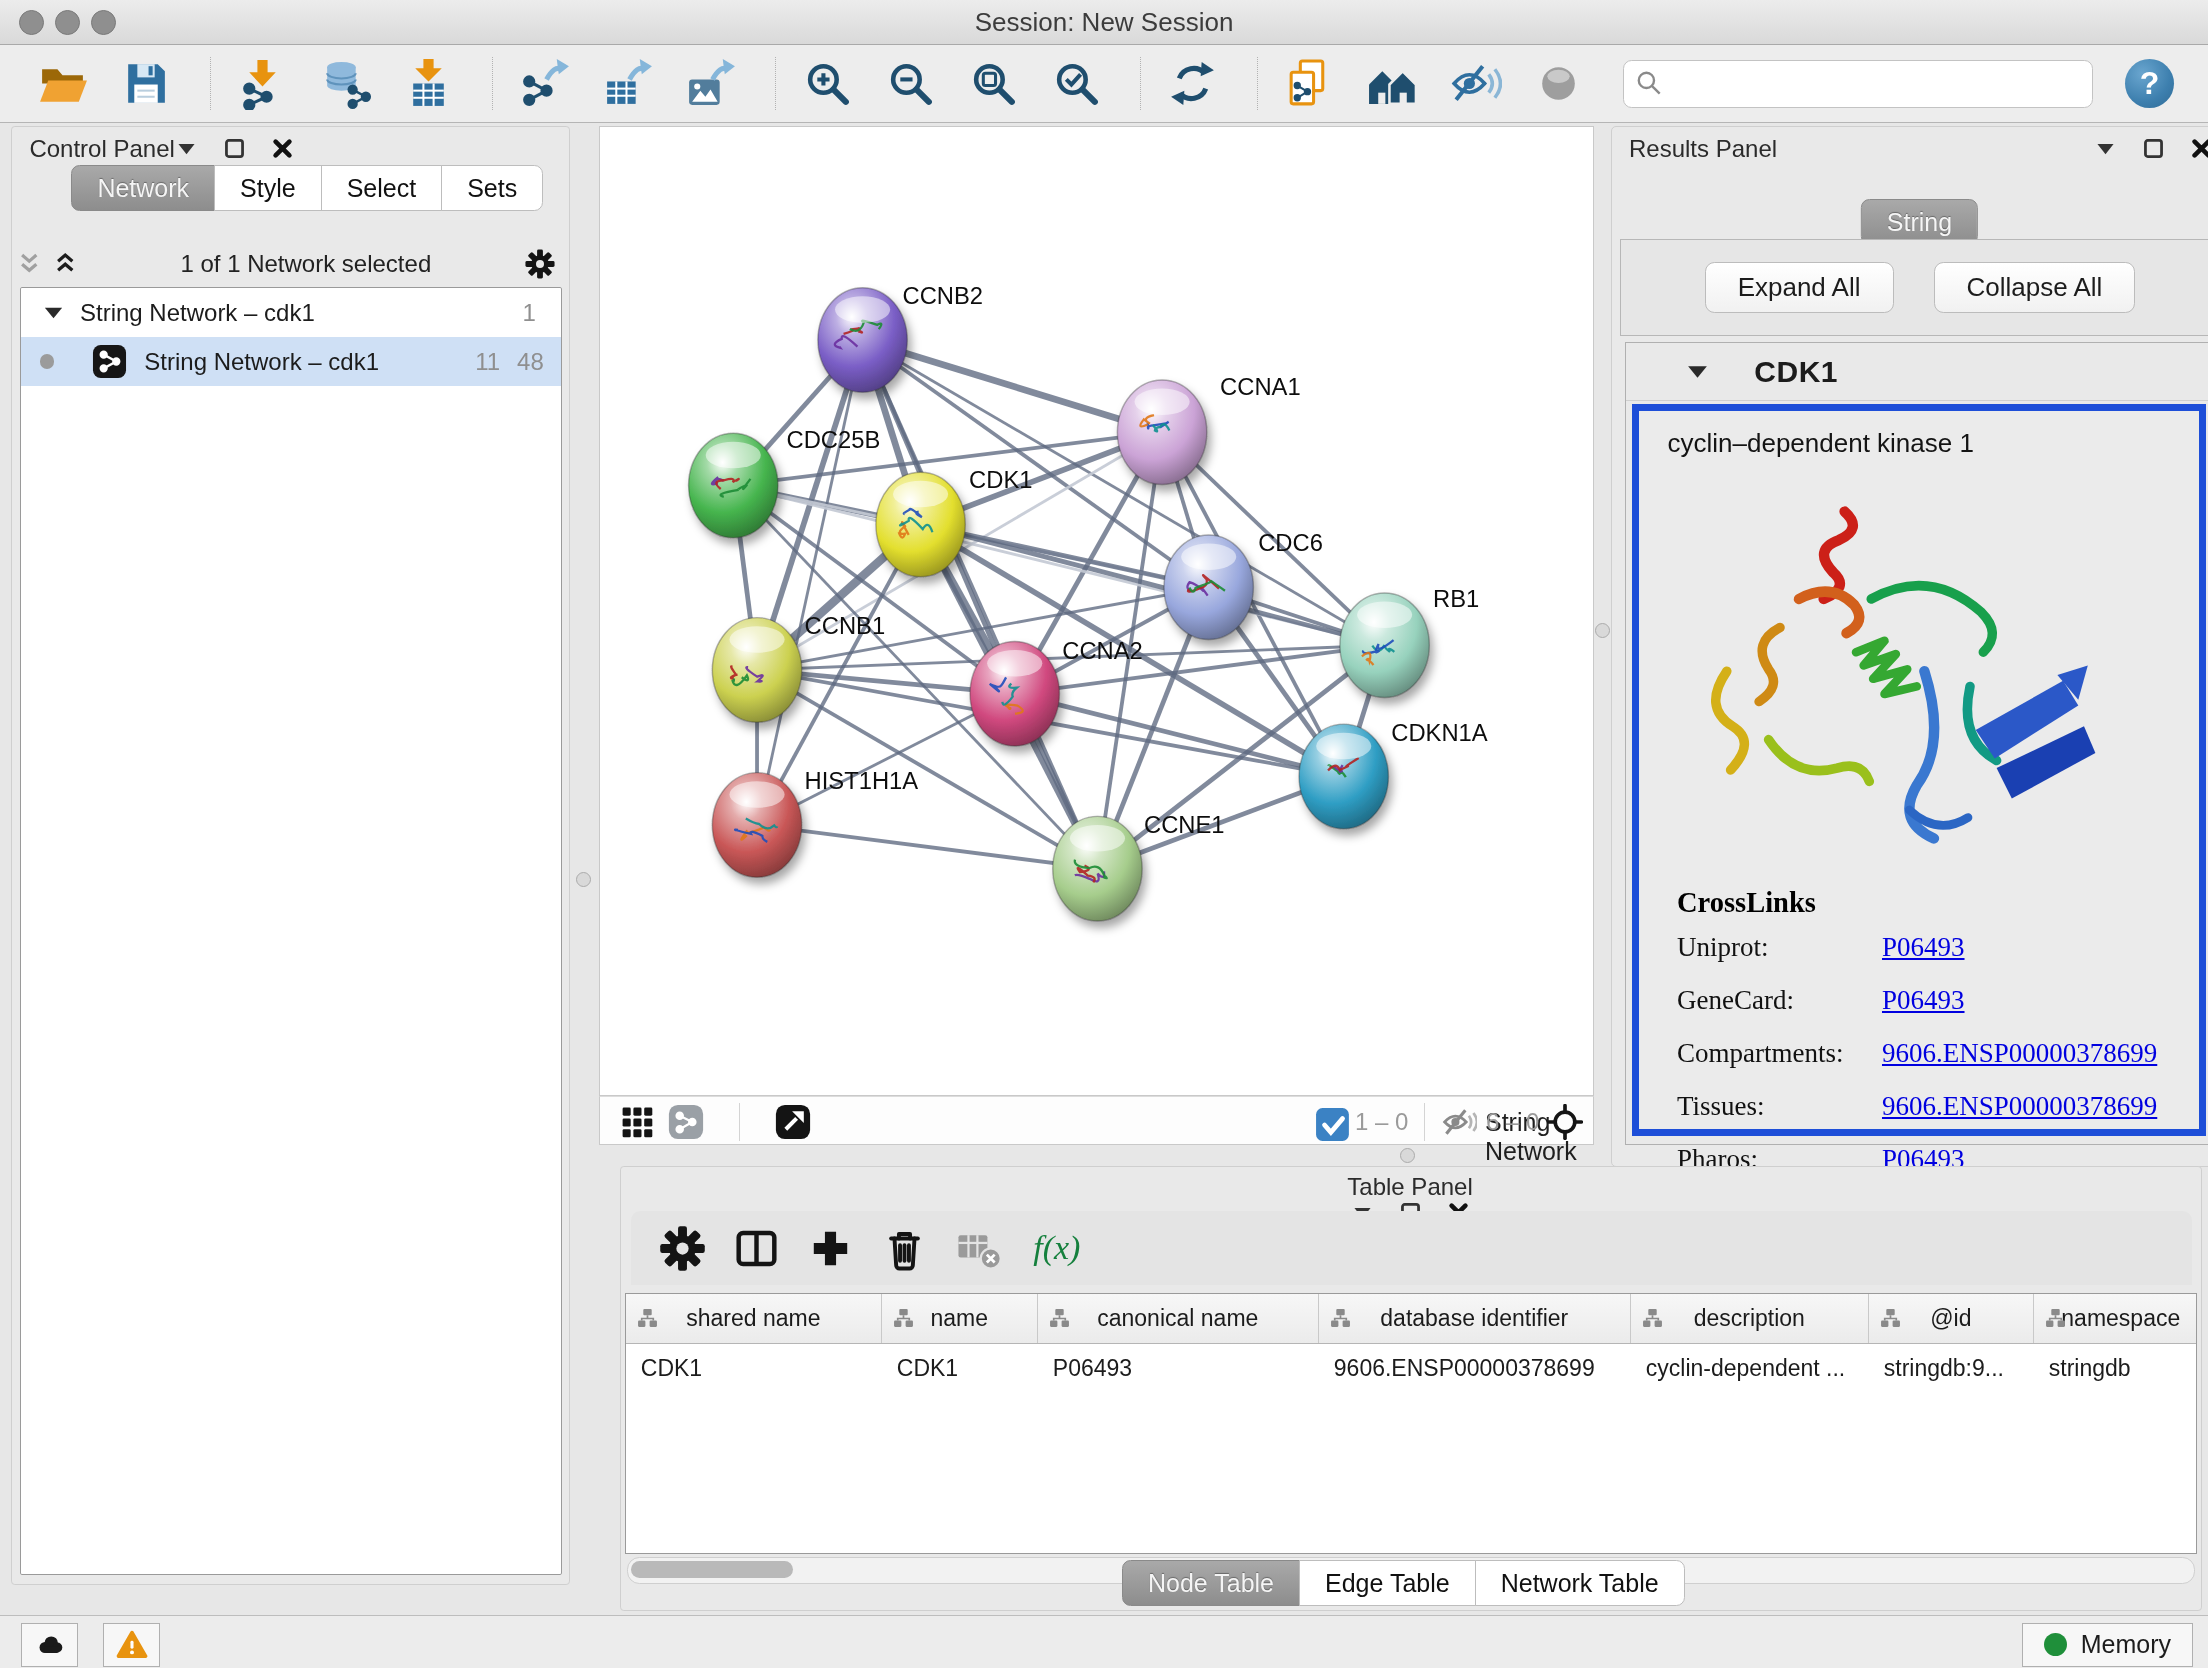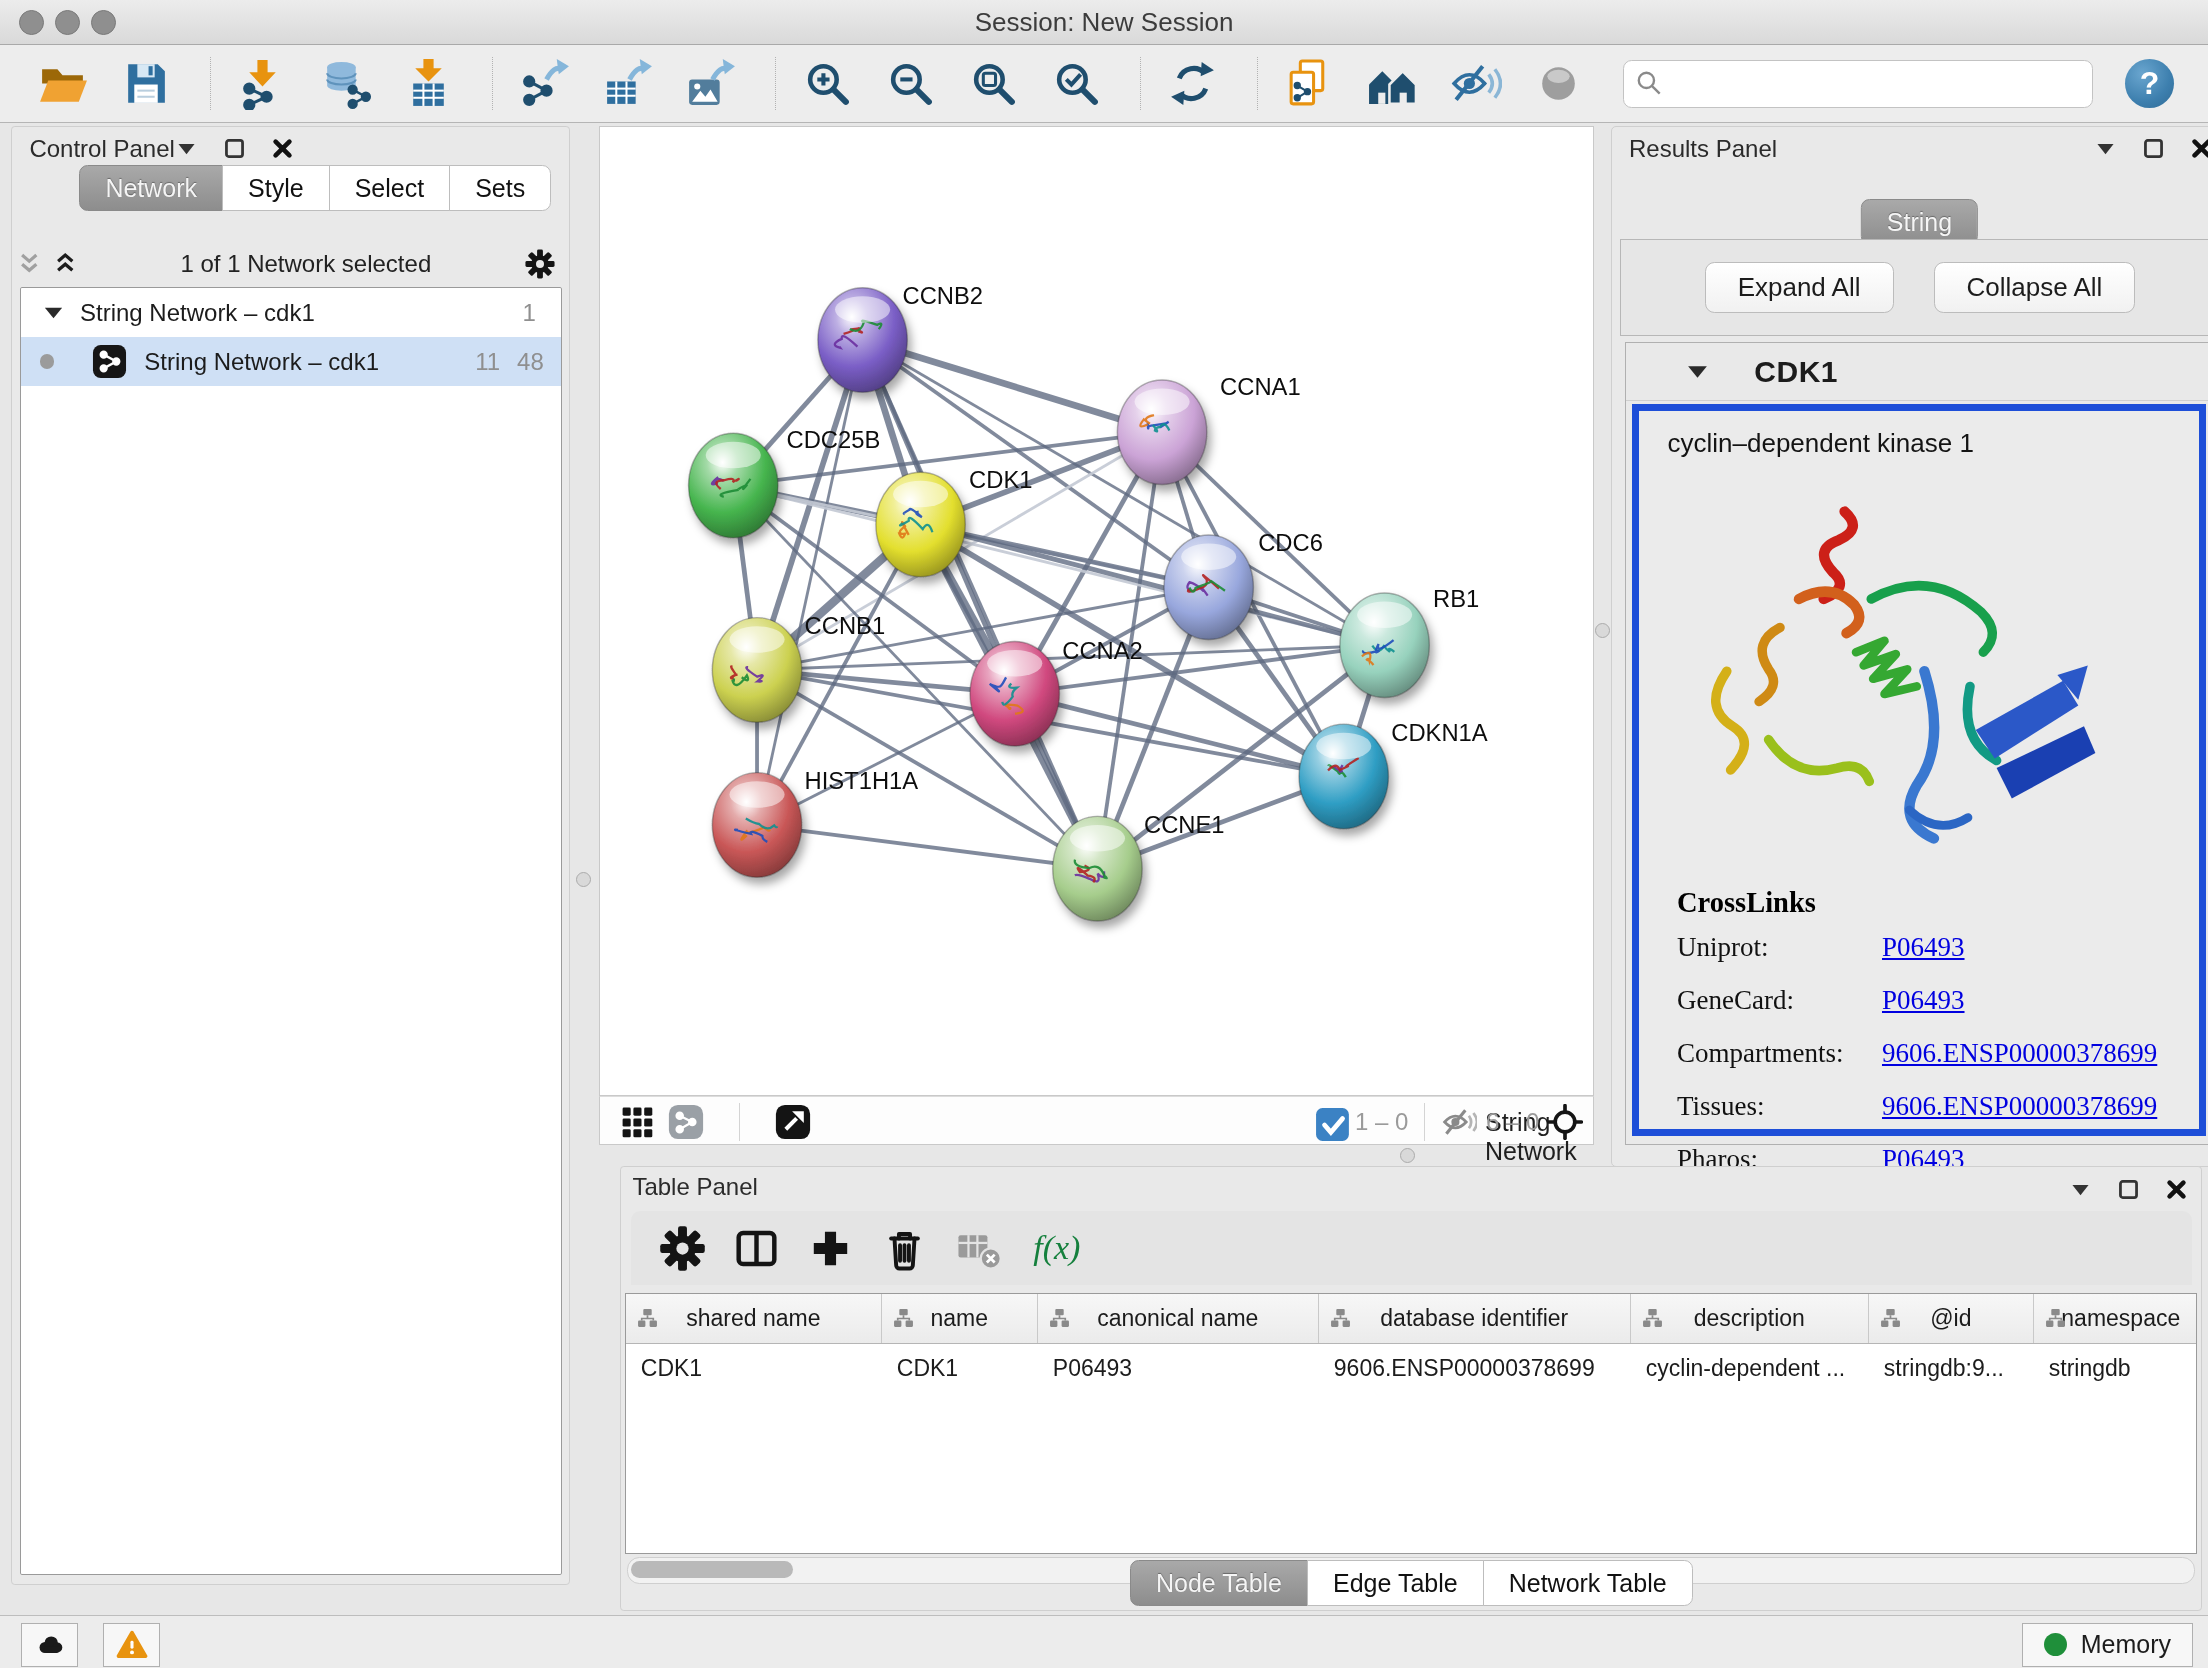--- a/index.html
+++ b/index.html
@@ -24,21 +24,21 @@
   .help-btn{width:49px;height:49px;border-radius:50%;margin:0 34px 0 32px;
     background:radial-gradient(circle at 35% 30%,#6aa6cf,#3d7fae 60%,#2f6b96);
     color:#fff;font-size:32px;font-weight:bold;display:flex;align-items:center;justify-content:center;}
   
   .panel-title{font-size:24px;color:#2b2b2b;}
   .panel-ctrls{display:flex;align-items:center;gap:25px;}
   .panel-ctrls span{display:inline-flex;}
   .panel-ctrls svg{width:23px;height:23px;}
   .seg{height:46px;box-sizing:border-box;border:1px solid #bdbdbd;background:#fff;color:#111;
     display:inline-flex;align-items:center;justify-content:center;font-size:25px;padding:0 25px;margin-left:-1px;}
-  .seg.first{border-radius:8.6px 0 0 8.6px;margin-left:8px;}
+  .seg.first{border-radius:8.6px 0 0 8.6px;margin-left:0;}
   .seg.last{border-radius:0 8.6px 8.6px 0;}
   .seg.only{border-radius:8.6px;margin-top:28px;}
   .seg.active{background:linear-gradient(#a9a9a9,#8d8d8d);color:#f5f5f5;border-color:#8a8a8a;
     text-shadow:0 -1px 1px rgba(0,0,0,.35);}
   
   .control-panel{position:absolute;left:11.4px;top:126px;width:559px;height:1459px;background:#e9e9e9;
     border:1px solid #cfcfcf;border-radius:3.8px;box-sizing:border-box;}
   .cp-header{position:absolute;left:17px;right:13.3px;top:7.6px;display:flex;align-items:center;}
   .cp-tabs{position:absolute;left:59px;top:38px;display:flex;}
   .cp-selector{position:absolute;left:3px;right:13.3px;top:116px;height:42px;display:flex;align-items:center;}
@@ -89,21 +89,21 @@
   .gene-desc{position:absolute;left:28.5px;top:17px;font-size:26px;color:#141414;}
   .protein-img{position:absolute;left:46px;top:74px;width:418px;height:399px;}
   .crosslinks{position:absolute;left:38px;top:476px;right:23px;font-family:"Liberation Serif","DejaVu Serif",serif;}
   .cl-title{font-size:28.5px;font-weight:bold;color:#000;margin-bottom:13.3px;}
   .cl-row{display:flex;font-size:27px;margin-bottom:22px;}
   .cl-label{width:205px;color:#111;}
   .cl-link{color:#0000e0;text-decoration:underline;}
   
   .table-panel{position:absolute;left:620px;top:1166px;width:1582px;height:445px;background:#e9e9e9;
     border:1px solid #cfcfcf;border-radius:3.8px;box-sizing:border-box;}
-  .tp-header{position:absolute;left:11.4px;right:13.3px;top:5.7px;display:flex;justify-content:space-between;align-items:flex-end;}
+  .tp-header{position:absolute;left:11.4px;right:13.3px;top:5.7px;display:flex;justify-content:space-between;align-items:center;flex-direction:column;}
   .tp-toolbar{position:absolute;left:9.5px;right:9.5px;top:44px;height:74px;background:#e4e4e4;border-radius:9.5px 9.5px 0 0;
     display:flex;align-items:center;padding-left:27px;box-sizing:border-box;}
   .tp-toolbar .icon{width:49px;height:49px;margin-right:25px;display:inline-flex;}
   .tp-toolbar .icon svg{width:49px;height:49px;}
   .fx{font-family:"Liberation Serif","DejaVu Serif",serif;font-style:italic;font-size:34px;color:#15803d;margin-left:5.7px;}
   .grid-table{position:absolute;left:3.8px;right:3.8px;top:126px;height:259px;background:#fff;border:1.9px solid #9a9a9a;
     overflow:hidden;}
   .thead{display:flex;height:49px;background:linear-gradient(#f7f7f7,#ebebeb);border-bottom:1.9px solid #b5b5b5;}
   .th{position:relative;display:flex;align-items:center;justify-content:center;font-size:23px;color:#1b1b1b;
     border-right:1px solid #c9c9c9;box-sizing:border-box;overflow:hidden;white-space:nowrap;flex:0 0 auto;}

